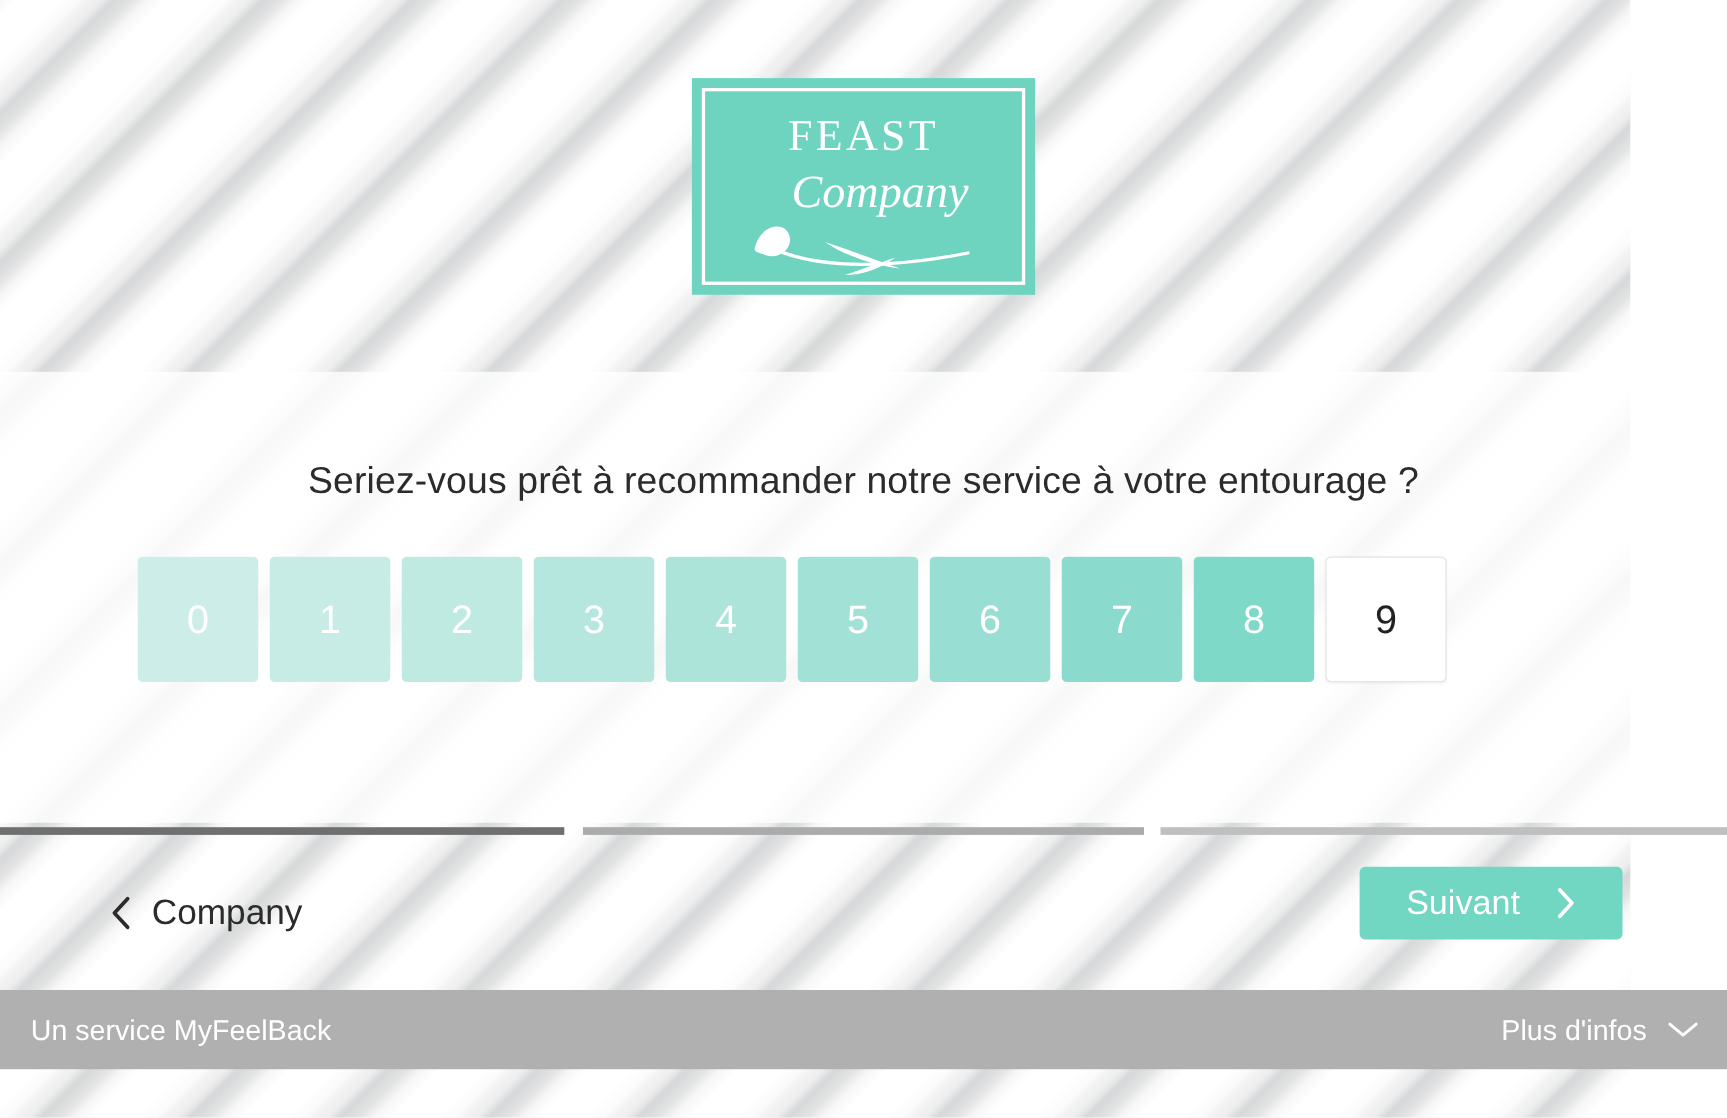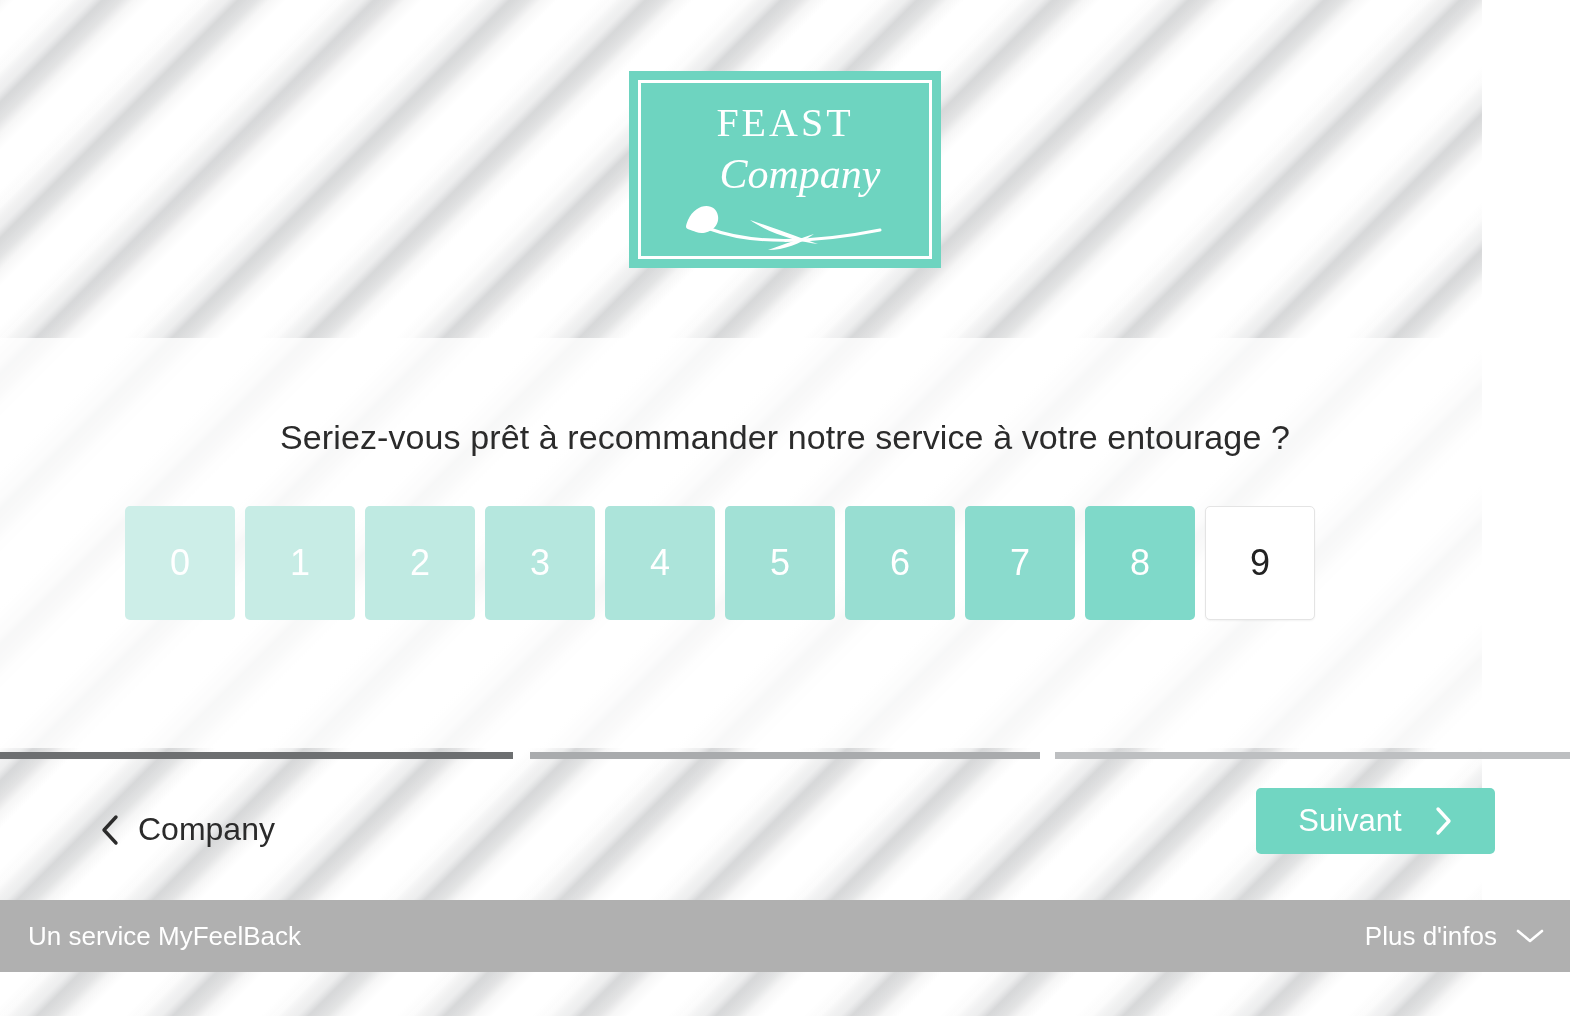--- a/index.html
+++ b/index.html
@@ -118,21 +118,21 @@
   
   .nav {
     position:absolute; left:0; top:775px; width:1570px; height:122px;
   }
   .back-btn {
     position:absolute; left:100px; top:36px;
     display:flex; align-items:center; gap:18px;
     font-size:32px; color:#2b2b2b; cursor:pointer;
   }
   .next-btn {
-    position:absolute; right:75px; top:13px;
+    position:absolute; right:95px; top:13px;
     width:239px; height:66px;
     background:#71d6c2;
     border-radius:5px;
     display:flex; align-items:center; justify-content:center; gap:32px;
     color:#ffffff; font-size:31px; cursor:pointer;
   }
 
   
   .footer {
     position:absolute; left:0; top:900px; width:1570px; height:72px;

